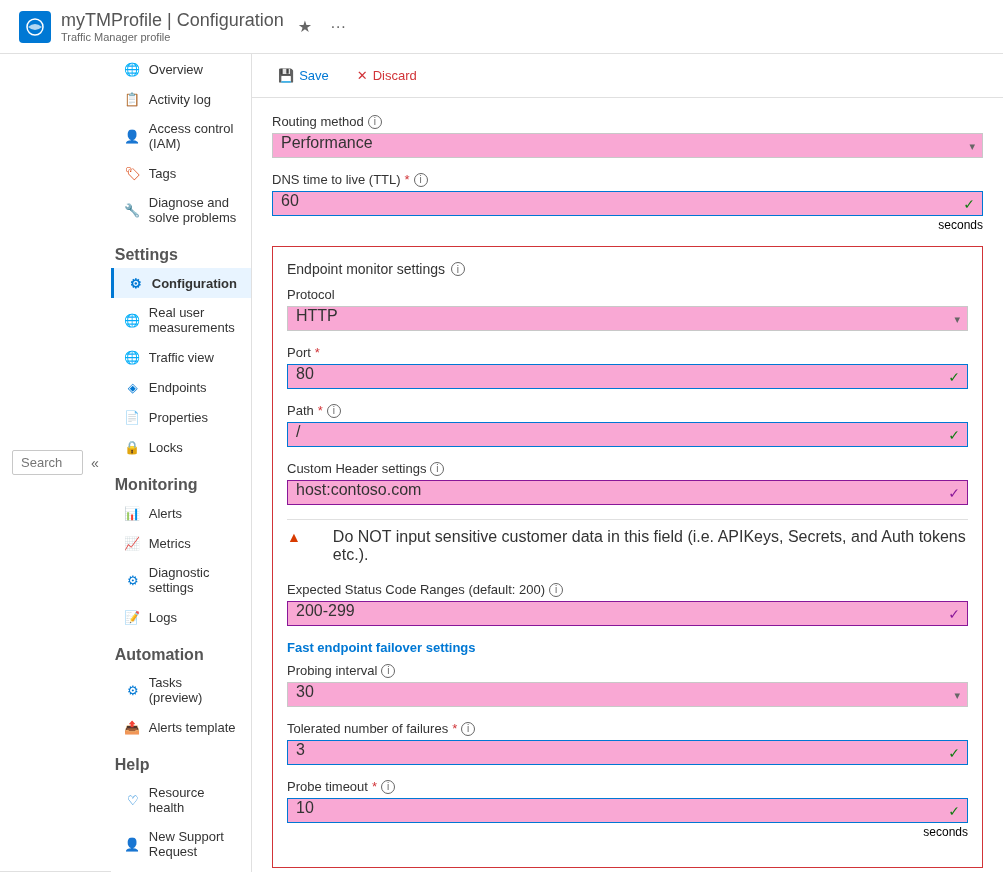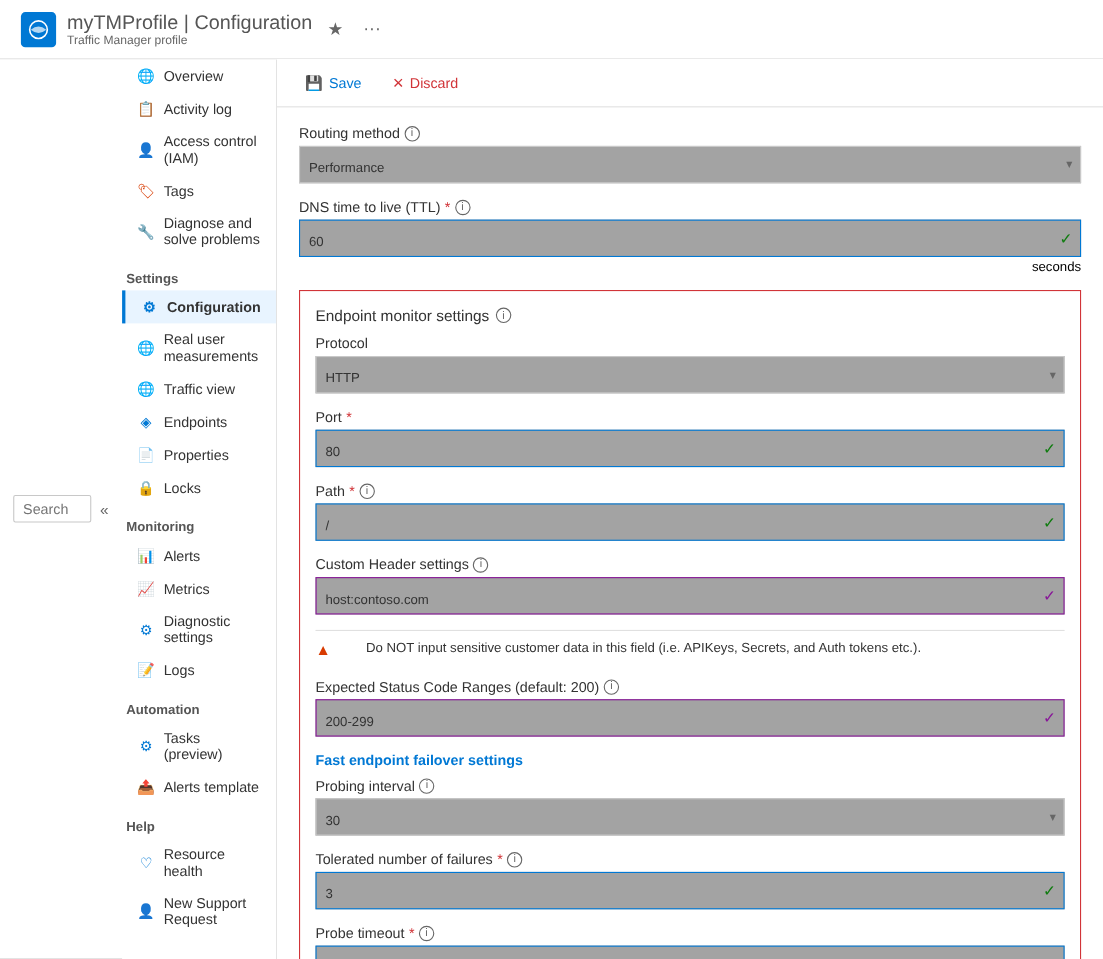--- a/index.html
+++ b/index.html
@@ -20,52 +20,52 @@
     .sidebar { width: 252px; border-right: 1px solid #e0e0e0; overflow-y: auto; background: #fff; flex-shrink: 0; display: flex; flex-direction: row; }
     .sidebar-search { padding: 10px 12px; border-bottom: 1px solid #e0e0e0; display: flex; align-items: center; gap: 8px; }
     .sidebar-search input { border: 1px solid #c8c8c8; border-radius: 2px; padding: 4px 8px; font-size: 13px; width: 100%; color: #333; }
     .sidebar-collapse { background: none; border: none; cursor: pointer; color: #666; font-size: 14px; flex-shrink: 0; }
 
     .sidebar-nav { flex: 1; }
     .nav-item { display: flex; align-items: center; gap: 8px; padding: 7px 14px; cursor: pointer; color: #333; text-decoration: none; font-size: 13px; }
     .nav-item.active { background: #e8f4ff; font-weight: 600; }
     .nav-item .nav-icon { width: 16px; height: 16px; flex-shrink: 0; display: flex; align-items: center; justify-content: center; }
 
-    .nav-section-label { padding: 14px 4px 4px; font-size: 12px; font-weight: 700; color: #555; text-transform: none; }
+    .nav-section-label { padding: 14px 4px 4px; font-size: 16px; font-weight: 700; color: #555; text-transform: none; }
 
     
     .main-content { flex: 1; overflow-y: auto; padding: 0; background: #fff; }
 
     .toolbar { display: flex; align-items: center; gap: 16px; padding: 10px 20px; border-bottom: 1px solid #e0e0e0; }
     .toolbar-btn { display: flex; align-items: center; gap: 5px; background: none; border: none; cursor: pointer; font-size: 13px; color: #0078d4; padding: 4px 6px; }
     .toolbar-btn.discard { color: #d13438; }
 
     .content-area { padding: 16px 20px; }
 
     .field-group { margin-bottom: 14px; }
     .field-label { font-size: 13px; color: #333; margin-bottom: 4px; display: flex; align-items: center; gap: 4px; }
     .field-label .required { color: #d13438; }
     .info-icon { display: inline-flex; align-items: center; justify-content: center; width: 14px; height: 14px; border: 1px solid #666; border-radius: 50%; font-size: 10px; color: #666; cursor: help; }
 
     .select-wrapper { position: relative; }
-    .select-field { width: 100%; border: 1px solid #c8c8c8; padding: 12px 30px 6px 8px; font-size: 12px; background: #a3a3a3; appearance: none; cursor: pointer; color: #333; }
+    .select-field { width: 100%; border: 1px solid #c8c8c8; padding: 0 30px 6px 8px; font-size: 16px; background: #f9a8d4; appearance: none; cursor: pointer; color: #333; }
     .select-field.active-outline { border-color: #0078d4; border-width: 1px; }
     .select-field.purple-outline { border-color: #881798; }
     .chevron-down { position: absolute; right: 8px; top: 50%; transform: translateY(-50%); color: #666; pointer-events: none; font-size: 11px; }
     .check-icon { position: absolute; right: 8px; top: 50%; transform: translateY(-50%); color: #107c10; pointer-events: none; font-size: 14px; }
     .check-purple { color: #881798; }
 
     .suffix-text { text-align: right; font-size: 12px; color: #000000; margin-top: 2px; }
 
     .red-box { border: 1.5px solid #d13438; padding: 14px; margin-bottom: 14px; }
     .red-box-title { font-size: 14px; font-weight: 400; color: #333; margin-bottom: 10px; display: flex; align-items: center; gap: 6px; }
 
     .warning-row { display: flex; align-items: flex-start; gap: 8px; padding: 8px 0; border-top: 1px solid #e0e0e0; margin-top: 4px; }
     .warning-icon { color: #d83b01; font-size: 14px; flex-shrink: 0; margin-top: 1px; }
-    .warning-text { font-size: 12px; color: #333; padding-left: 24px; }
+    .warning-text { font-size: 16px; color: #333; padding-left: 24px; }
 
     .fast-section-label { font-size: 13px; font-weight: 600; color: #0078d4; margin-bottom: 8px; margin-top: 4px; }
 
     
     .icon-blue { color: #0078d4; }
     .icon-orange { color: #d83b01; }
     .icon-green { color: #107c10; }
     .icon-purple { color: #881798; }
   </style>
 </head>

